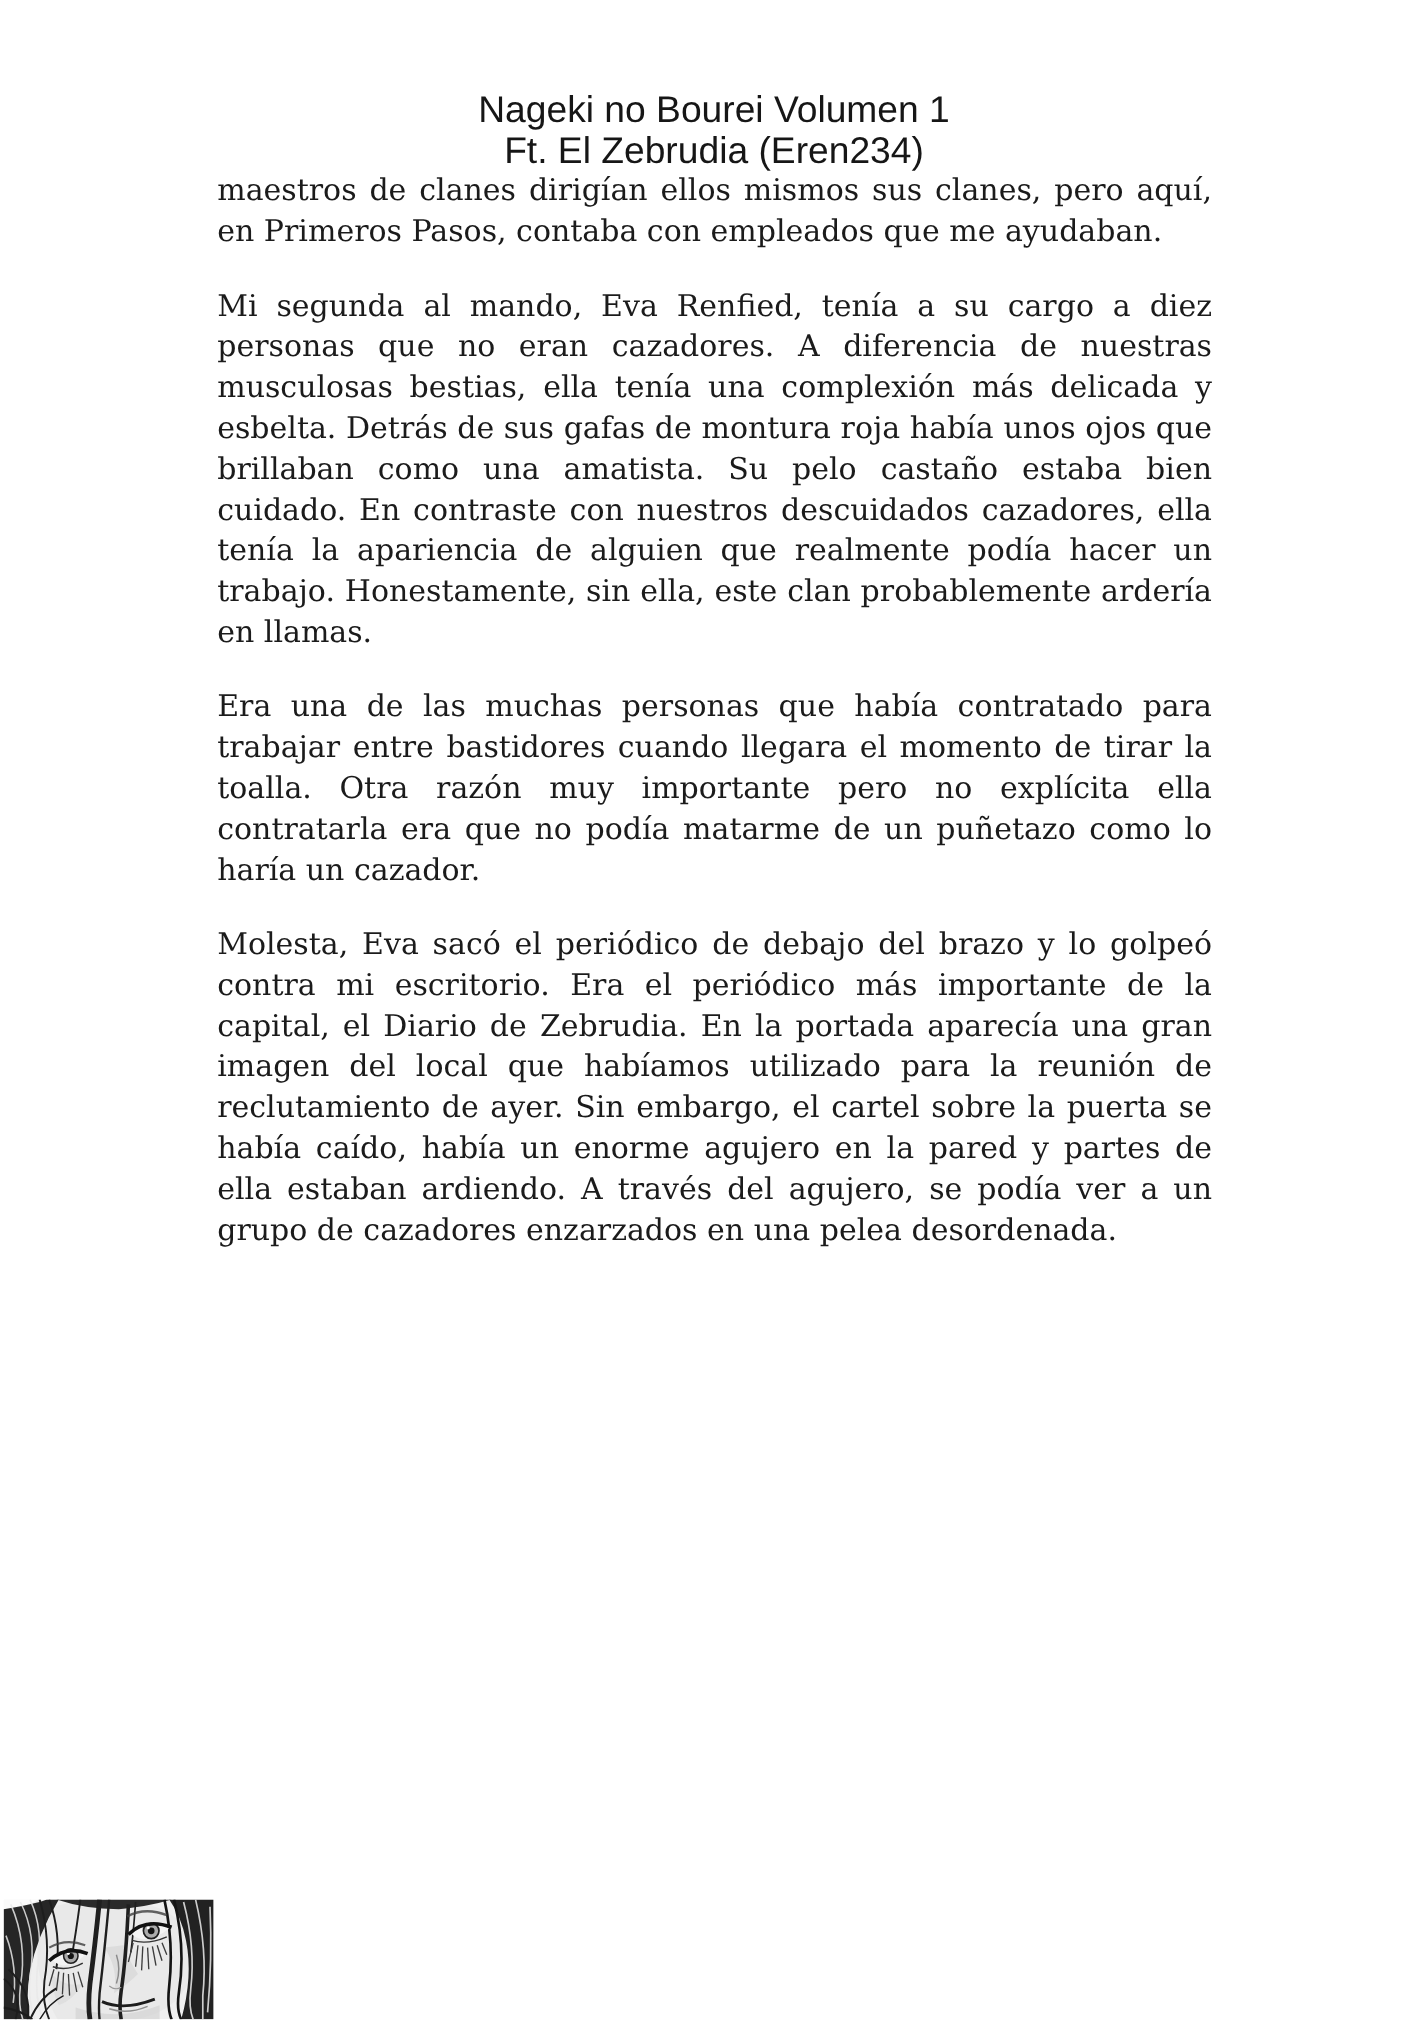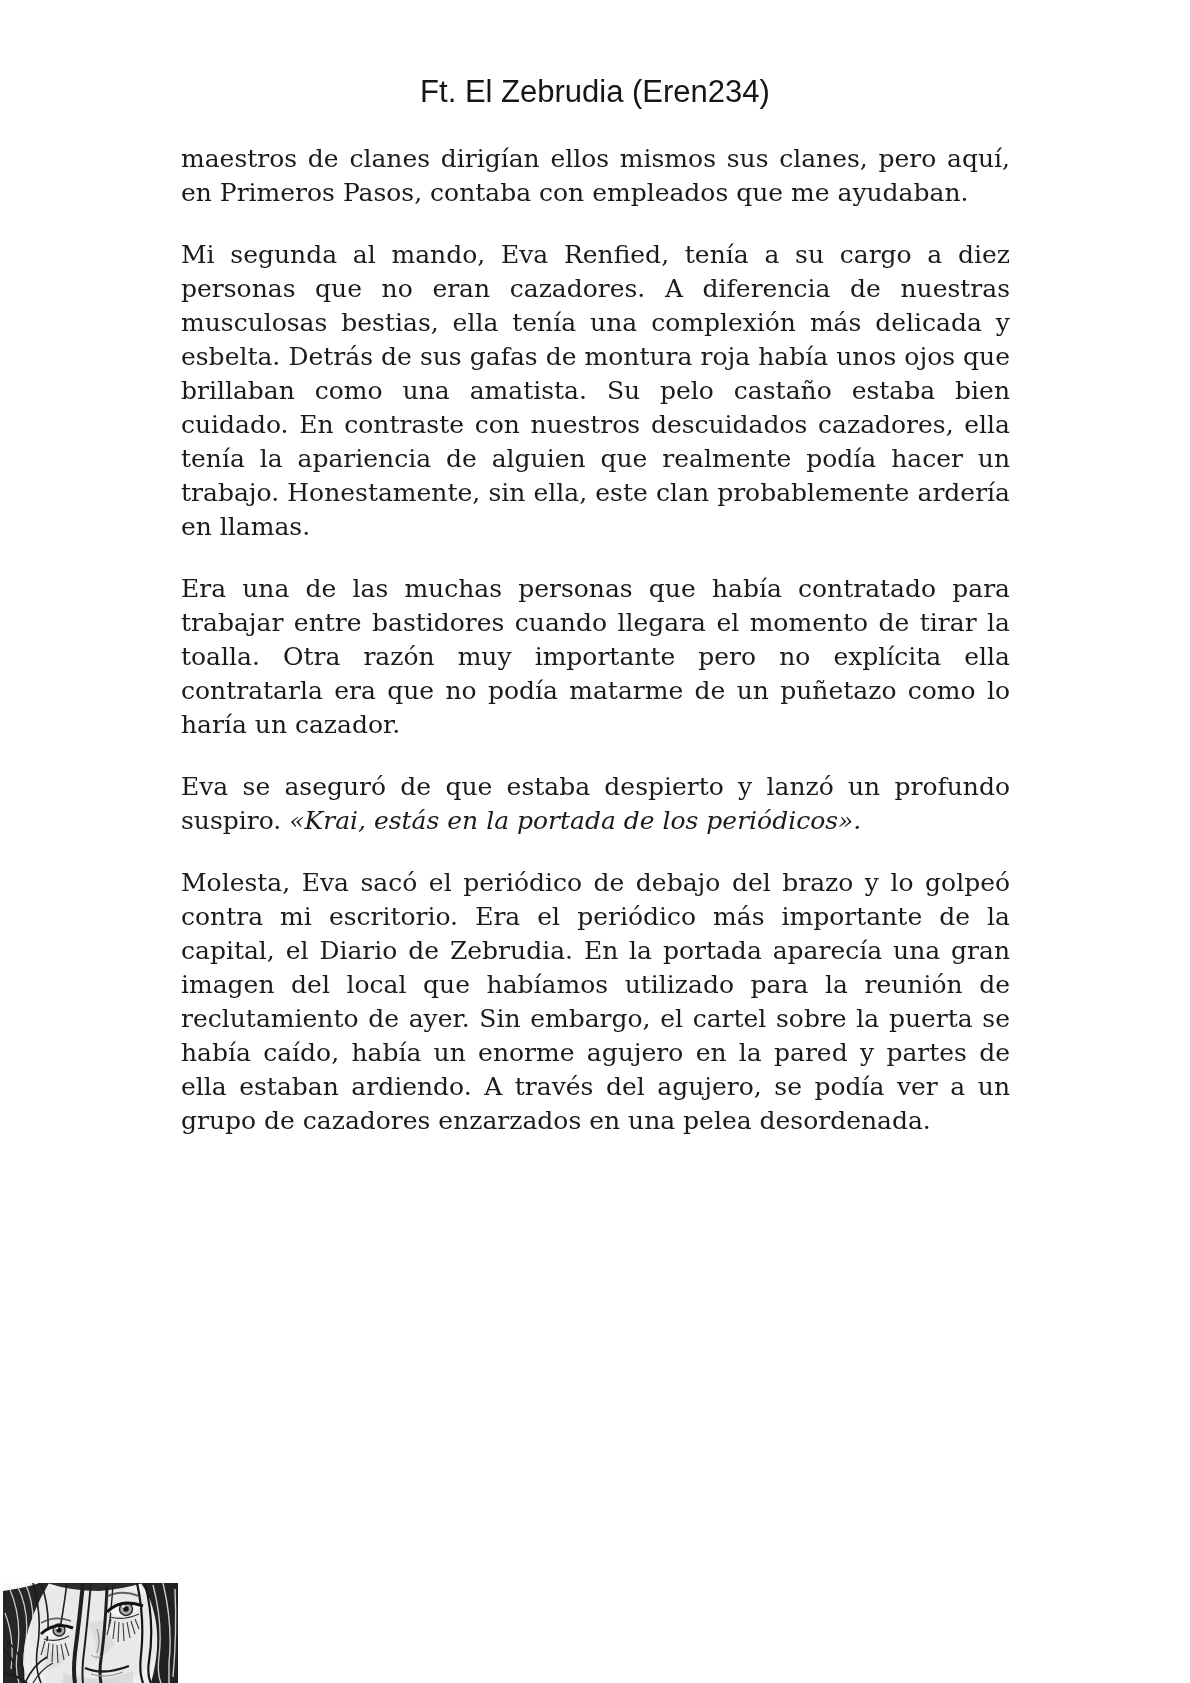--- a/index.html
+++ b/index.html
@@ -44,28 +44,28 @@
     height: 100px;
   }
   .corner-image svg { display: block; width: 175px; height: 100px; }
 </style>
 </head>
 <body>
 
 <div class="page">
 
   <div class="doc-header">
+    <div class="header-line">Nageki no Bourei Volumen 1</div>
     <div class="header-line">Ft. El Zebrudia (Eren234)</div>
   </div>
 
   <div class="body-text">
       <p class="para"><span class="seg">maestros de clanes dirigían ellos mismos sus clanes, pero aquí, en Primeros Pasos, contaba con empleados que me ayudaban.</span></p>
       <p class="para"><span class="seg">Mi segunda al mando, Eva Renfied, tenía a su cargo a diez personas que no eran cazadores. A diferencia de nuestras musculosas bestias, ella tenía una complexión más delicada y esbelta. Detrás de sus gafas de montura roja había unos ojos que brillaban como una amatista. Su pelo castaño estaba bien cuidado. En contraste con nuestros descuidados cazadores, ella tenía la apariencia de alguien que realmente podía hacer un trabajo. Honestamente, sin ella, este clan probablemente ardería en llamas.</span></p>
       <p class="para"><span class="seg">Era una de las muchas personas que había contratado para trabajar entre bastidores cuando llegara el momento de tirar la toalla. Otra razón muy importante pero no explícita ella contratarla era que no podía matarme de un puñetazo como lo haría un cazador.</span></p>
-      <p class="para"><span class="seg">Eva se aseguró de que estaba despierto y lanzó un profundo suspiro. </span><span class="seg it">«Krai, estás en la portada de los periódicos».</span></p>
       <p class="para"><span class="seg">Molesta, Eva sacó el periódico de debajo del brazo y lo golpeó contra mi escritorio. Era el periódico más importante de la capital, el Diario de Zebrudia. En la portada aparecía una gran imagen del local que habíamos utilizado para la reunión de reclutamiento de ayer. Sin embargo, el cartel sobre la puerta se había caído, había un enorme agujero en la pared y partes de ella estaban ardiendo. A través del agujero, se podía ver a un grupo de cazadores enzarzados en una pelea desordenada.</span></p>
     </div>
 
   <div class="corner-image">
     <svg viewBox="0 0 175 100" xmlns="http://www.w3.org/2000/svg" aria-hidden="true">
 
       <rect x="0" y="0" width="175" height="100" fill="#efefef"></rect>
 
       <path d="M30,10 Q70,-6 120,4 Q160,14 158,55 Q152,92 110,100 L45,100 Q28,70 28,45 Z" fill="#e9e9e9"></path>
 

